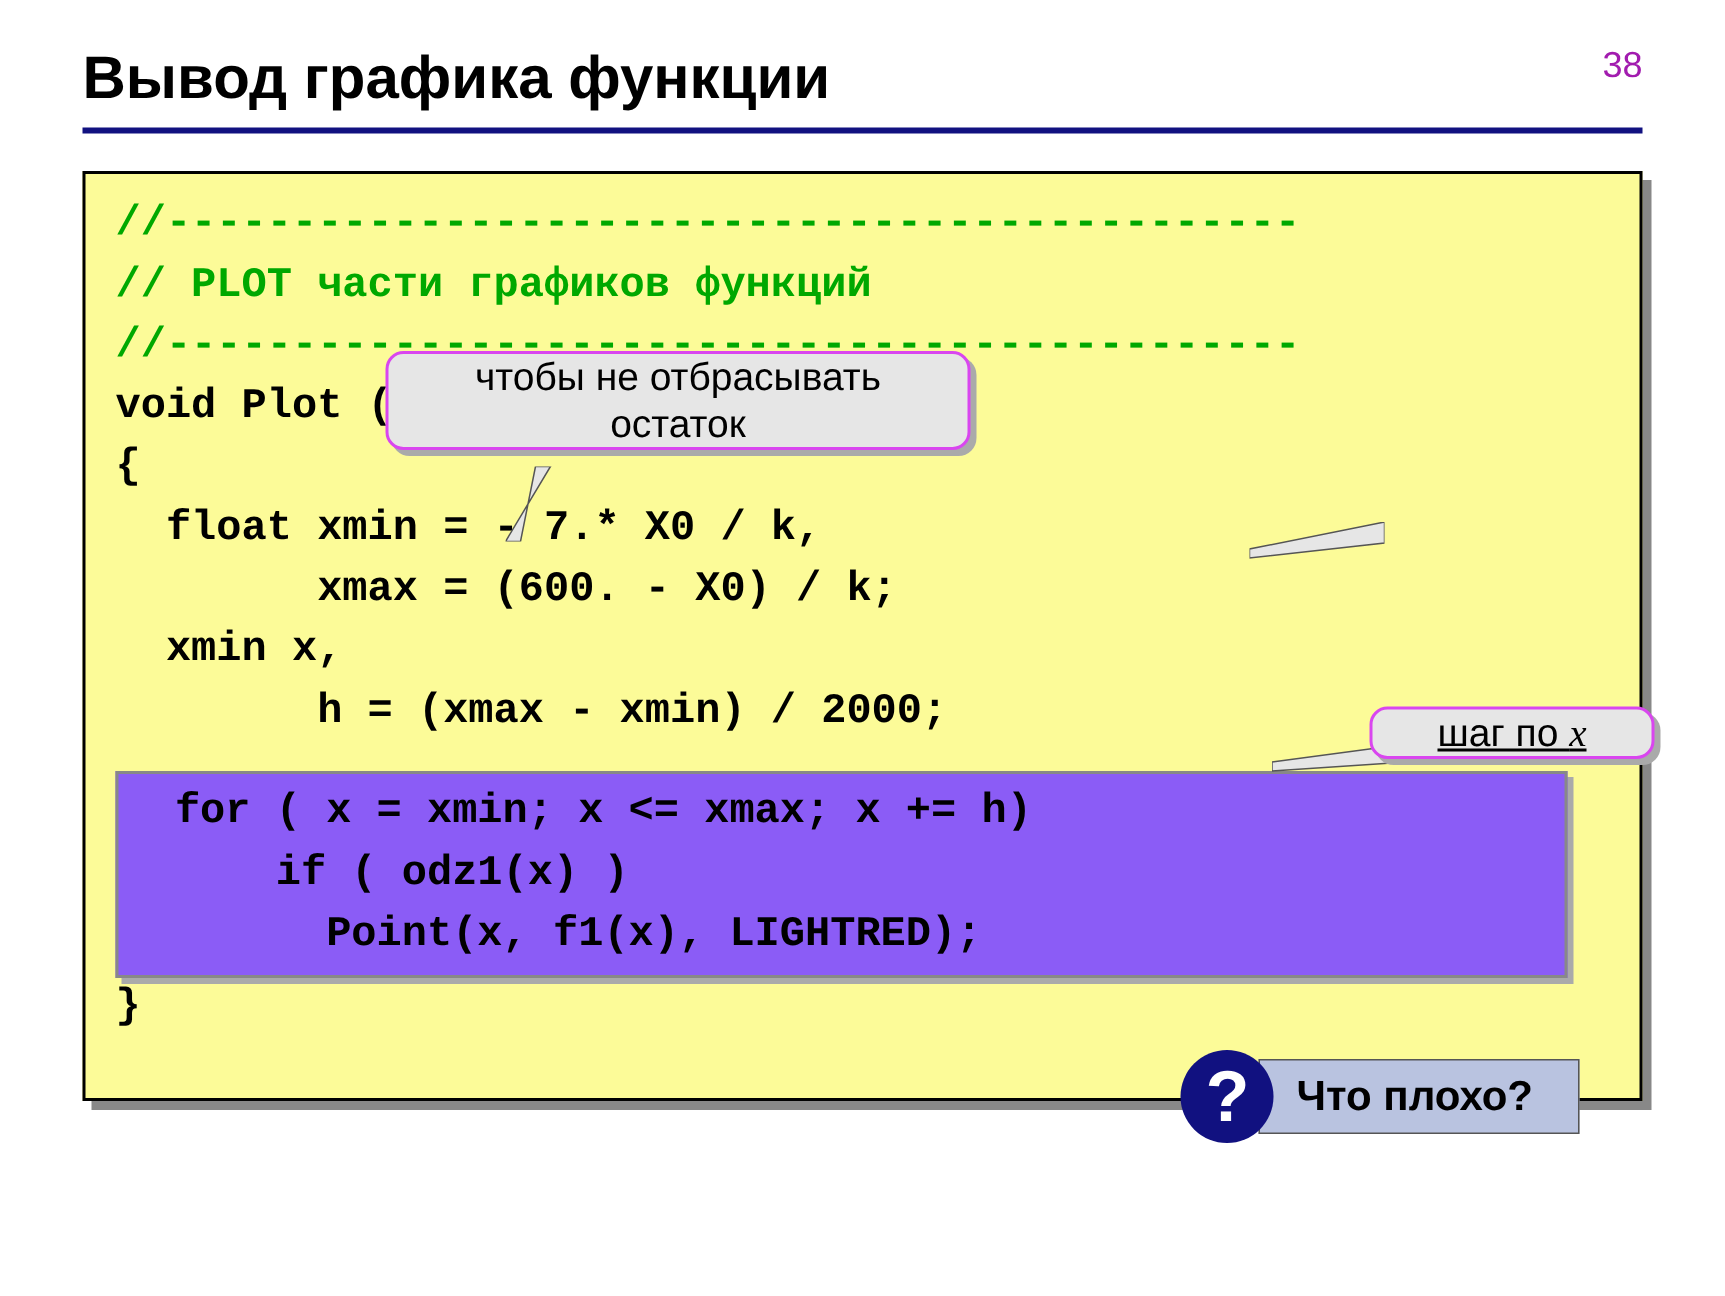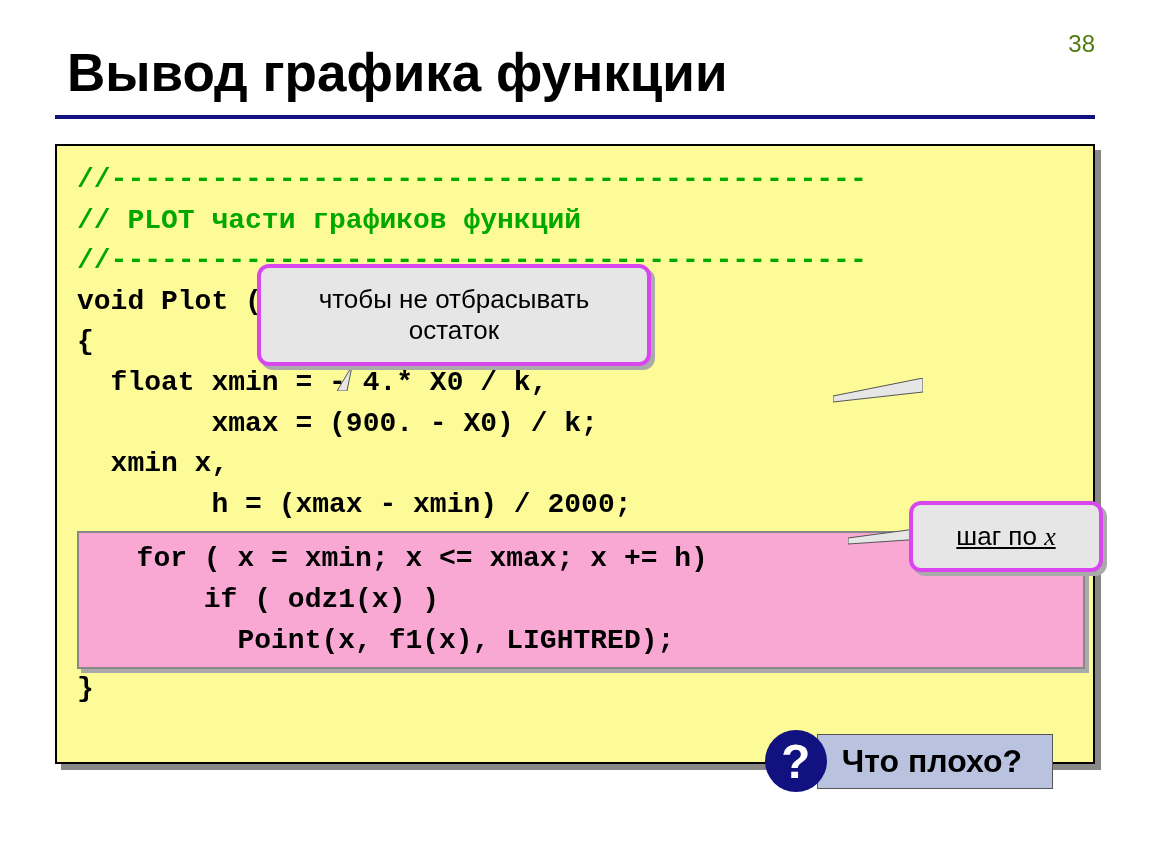--- a/index.html
+++ b/index.html
@@ -13,27 +13,27 @@
     height: 864px;
     position: relative;
     box-sizing: border-box;
     padding: 20px 55px 0 55px;
   }
   .pagenum {
     position: absolute;
     top: 30px;
     right: 55px;
     font-size: 24px;
-    color: #4d7c0f;
+    color: #a21caf;
     margin-left: 12px;
   }
   h1 {
-    font-size: 53px;
+    font-size: 40px;
     font-weight: bold;
-    margin: 12px;
+    margin: 0;
     padding-top: 10px;
   }
   .rule {
     border: none;
     border-top: 4px solid #111180;
     margin: 10px 0 25px 0;
   }
   .codebox {
     position: relative;
     background: #fcfb98;
@@ -46,38 +46,38 @@
   .code {
     font-family: "Courier New", monospace;
     font-size: 28px;
     line-height: 1.45;
     font-weight: bold;
     white-space: pre;
     color: #000;
   }
   .comment { color: #00a800; }
   .innerbox {
-    background: #f9a8d4;
+    background: #8b5cf6;
     border: 2px solid #888;
     box-shadow: 4px 4px 0 #aaa;
-    padding: 6px 24px;
-    margin-top: 6px;
+    padding: 6px 4px;
+    margin-top: 19px;
     display: inline-block;
     width: calc(100% - 40px);
   }
   .innerbox .code { font-weight: normal; }
   .innerbox .code b { font-weight: bold; }
 
   .callout {
     position: absolute;
     background: #e6e6e6;
-    border: 4px solid #d946ef;
+    border: 2px solid #d946ef;
     border-radius: 12px;
     box-shadow: 4px 4px 0 #aaa;
-    padding: 16px 18px;
+    padding: 0 18px;
     font-size: 26px;
     text-align: center;
     line-height: 1.2;
     font-weight: normal;
     font-family: Arial, Helvetica, sans-serif;
     z-index: 2;
   }
   .call1 { top: 118px; left: 200px; width: 350px; }
   .call2 { top: 160px; right: -10px; width: 170px; }
   .call3 { top: 355px; right: -10px; width: 150px; text-decoration: underline; }
@@ -105,40 +105,40 @@
     align-items: center;
     justify-content: center;
     margin-right: -10px;
     z-index: 3;
     position: relative;
   }
   .qlabel {
     background: #b9c3e0;
     border: 1px solid #555;
     padding: 8px 30px 8px 24px;
-    font-size: 32px;
+    font-size: 28px;
     font-weight: bold;
   }
 </style>
 </head>
 <body>
 
 <div class="slide">
   <div class="pagenum">38</div>
   <h1>Вывод графика функции</h1>
   <hr class="rule">
 
   <div class="codebox">
     <div class="code"><span class="comment">//---------------------------------------------</span>
 <span class="comment">// PLOT части графиков функций</span>
 <span class="comment">//---------------------------------------------</span>
 <span>void Plot ()</span>
 <span>{</span>
-<span>  float xmin = - 4.* X0 / k,</span>
-<span>        xmax = (900. - X0) / k;</span>
+<span>  float xmin = - 7.* X0 / k,</span>
+<span>        xmax = (600. - X0) / k;</span>
 <span>  xmin x,</span>
 <span>        h = (xmax - xmin) / 2000;</span></div>
 
     <div class="innerbox">
 <div class="code"><b>  for ( x = xmin; x &lt;= xmax; x += h)</b>
 <b>      if ( odz1(x) )</b>
 <b>        Point(x, f1(x), LIGHTRED);</b></div>
     </div>
 
 <div class="code"><span>}</span></div>

